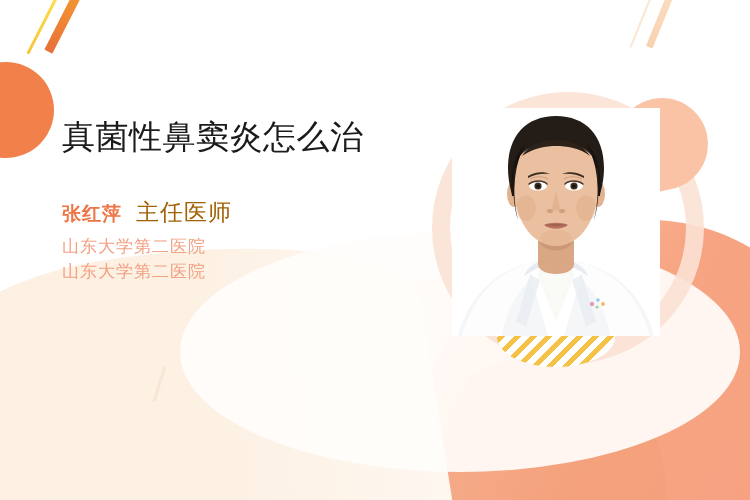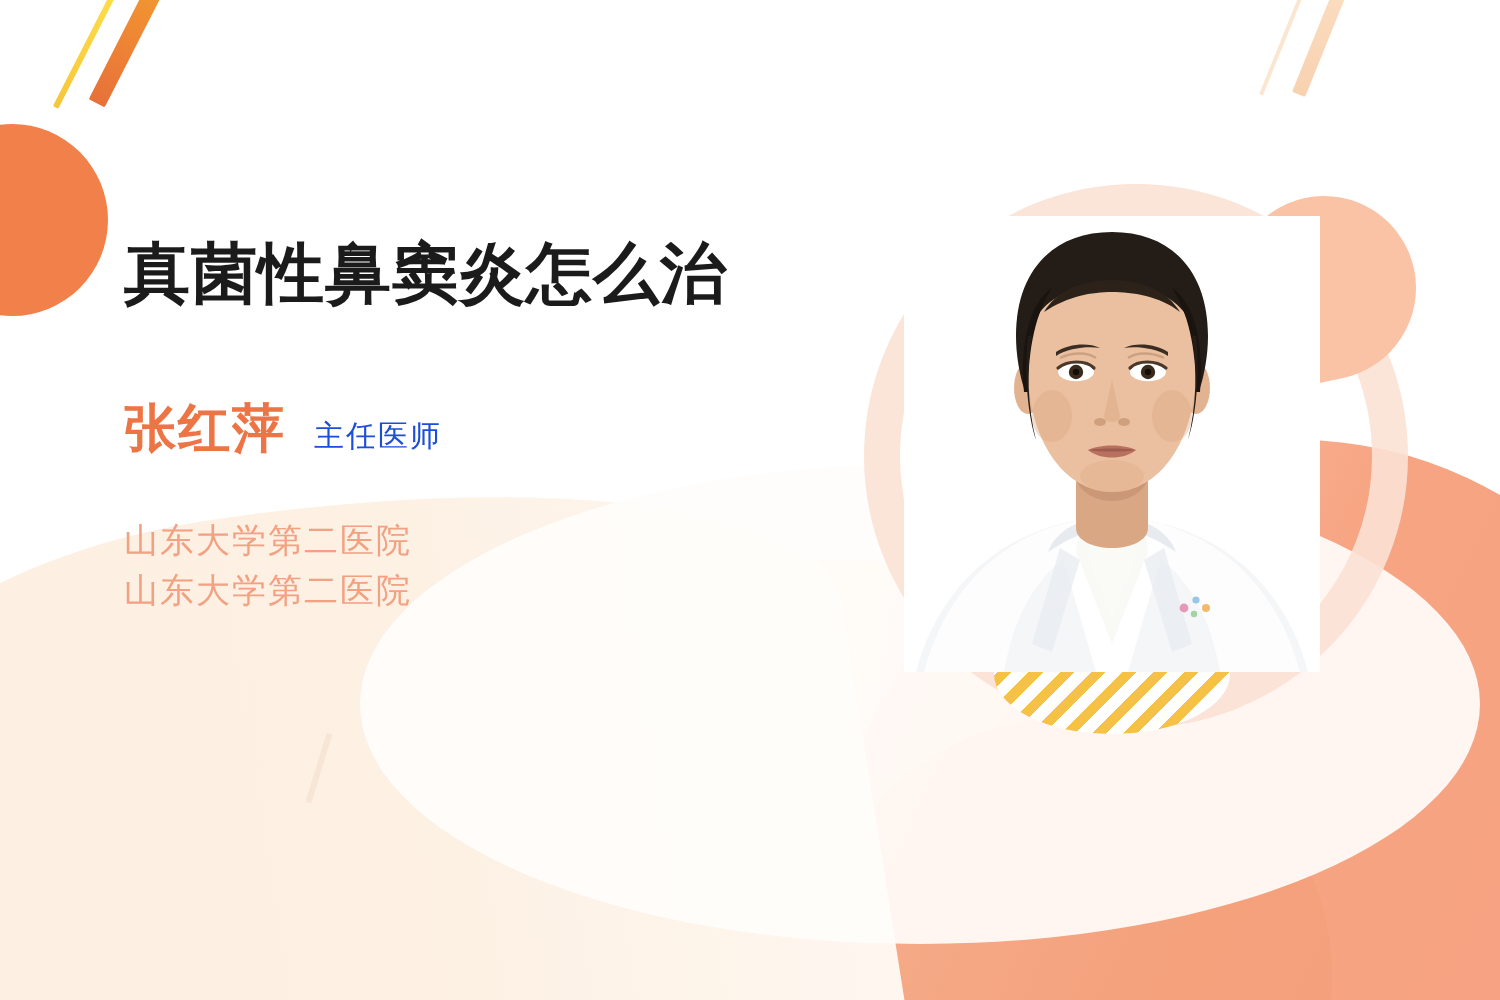--- a/index.html
+++ b/index.html
@@ -195,45 +195,45 @@
   .text-block {
     position: absolute;
     left: 62px;
     top: 118px;
     width: 360px;
   }
   .title {
     margin: 0;
     font-size: 33px;
     line-height: 1.17;
-    font-weight: bold;
+    font-weight: normal;
     color: #1b1b1b;
     letter-spacing: .5px;
     white-space: pre-line;
   }
   .credential-row {
     margin-top: 40px;
     display: flex;
     align-items: baseline;
     gap: 14px;
   }
   .doctor-name {
-    font-size: 26px;
+    font-size: 19px;
     font-weight: bold;
     color: #ED7545;
     letter-spacing: 1px;
   }
   .doctor-title {
-    font-size: 15px;
+    font-size: 23px;
     font-weight: normal;
-    color: #1d4ed8;
+    color: #a16207;
     letter-spacing: 1px;
   }
   .affiliation {
-    margin-top: 26px;
+    margin-top: 6px;
     font-size: 17px;
     line-height: 1.5;
     color: #F2A183;
     letter-spacing: 1px;
   }
   .affiliation div { white-space: nowrap; }
 </style>
 </head>
 <body>
 

